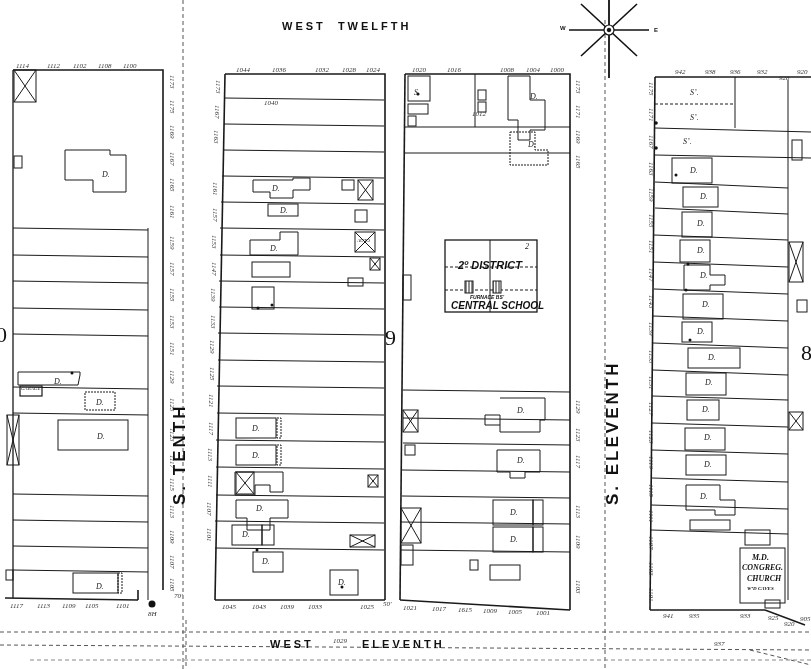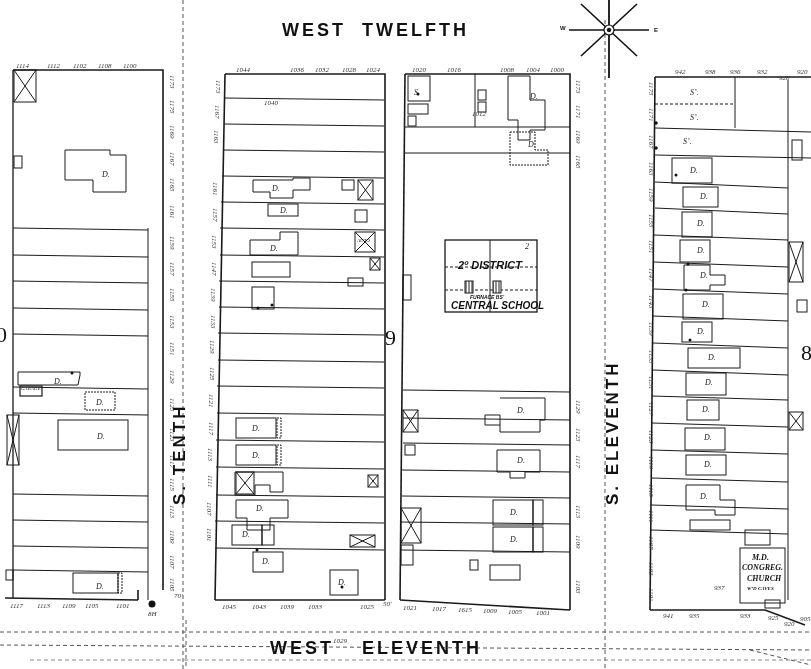--- a/index.html
+++ b/index.html
@@ -1,17 +1,17 @@
 <!DOCTYPE html>
 <html><head>
 <meta charset="utf-8">
 <style>
   html,body{margin:0;padding:0;background:#fff;}
   body{width:811px;height:669px;position:relative;overflow:hidden;font-family:"Liberation Sans",sans-serif;color:#111;}
-  .street-h{position:absolute;font-family:"Liberation Sans",sans-serif;font-weight:bold;font-size:18px;letter-spacing:3px;color:#111;}
+  .street-h{position:absolute;font-family:"Liberation Sans",sans-serif;font-weight:bold;font-size:11px;letter-spacing:3px;color:#111;}
   .street-v{position:absolute;font-family:"Liberation Sans",sans-serif;font-weight:bold;font-size:17px;letter-spacing:3px;color:#111;transform:rotate(-90deg);transform-origin:left top;white-space:nowrap;}
   .blockno{position:absolute;font-family:"Liberation Serif",serif;font-size:22px;color:#111;}
   .addr{position:absolute;font-family:"Liberation Serif",serif;font-style:italic;font-size:7px;color:#333;white-space:nowrap;}
   .addr-v{position:absolute;font-family:"Liberation Serif",serif;font-style:italic;font-size:7px;color:#333;white-space:nowrap;transform:rotate(90deg);transform-origin:left top;}
   .bldg-label{position:absolute;font-family:"Liberation Serif",serif;font-style:italic;font-size:8px;color:#222;}
   .school-text{position:absolute;font-family:"Liberation Sans",sans-serif;font-style:italic;font-weight:bold;color:#111;white-space:nowrap;}
   .church-text{position:absolute;font-family:"Liberation Serif",serif;font-style:italic;font-weight:bold;font-size:8px;color:#111;white-space:nowrap;}
   .compass-label{position:absolute;font-family:"Liberation Sans",sans-serif;font-size:6px;font-weight:bold;}
   svg{position:absolute;left:0;top:0;}
 </style>
@@ -317,21 +317,21 @@
 
 <div class="bldg-label" style="left:102px;top:170px;">D.</div>
 <div class="bldg-label" style="left:21px;top:386px;font-size:5px;">GARAGE</div>
 <div class="bldg-label" style="left:54px;top:377px;">D.</div>
 <div class="bldg-label" style="left:96px;top:398px;">D.</div>
 <div class="bldg-label" style="left:97px;top:432px;">D.</div>
 <div class="bldg-label" style="left:96px;top:582px;">D.</div>
 
 <div class="addr" style="left:236px;top:66px;">1044</div>
 <div class="addr" style="left:264px;top:66px;margin-top:33px;">1040</div>
-<div class="addr" style="left:290px;top:66px;">1036</div>
+<div class="addr" style="left:272px;top:66px;">1036</div>
 <div class="addr" style="left:315px;top:66px;">1032</div>
 <div class="addr" style="left:342px;top:66px;">1028</div>
 <div class="addr" style="left:366px;top:66px;">1024</div>
 <div class="addr" style="left:222px;top:603px;">1045</div>
 <div class="addr" style="left:252px;top:603px;">1043</div>
 <div class="addr" style="left:280px;top:603px;">1039</div>
 <div class="addr" style="left:308px;top:603px;">1033</div>
 <div class="addr" style="left:333px;top:637px;">1029</div>
 <div class="addr" style="left:360px;top:603px;">1025</div>
 <div class="addr-v" style="left:222px;top:80px;">1173</div>
@@ -400,21 +400,21 @@
 <div class="bldg-label" style="left:525px;top:242px;">2</div>
 
 <div class="addr" style="left:675px;top:68px;">942</div>
 <div class="addr" style="left:705px;top:68px;">938</div>
 <div class="addr" style="left:730px;top:68px;">936</div>
 <div class="addr" style="left:757px;top:68px;">932</div>
 <div class="addr" style="left:779px;top:74px;">928</div>
 <div class="addr" style="left:797px;top:68px;">920</div>
 <div class="addr" style="left:663px;top:612px;">941</div>
 <div class="addr" style="left:689px;top:612px;">935</div>
-<div class="addr" style="left:714px;top:584px;text-align:right;">937</div>
+<div class="addr" style="left:714px;top:640px;text-align:right;">937</div>
 <div class="addr" style="left:740px;top:612px;">933</div>
 <div class="addr" style="left:768px;top:614px;">925</div>
 <div class="addr" style="left:784px;top:620px;">920</div>
 <div class="addr" style="left:800px;top:615px;">905</div>
 
 <div class="addr-v" style="left:655px;top:82px;">1175</div>
 <div class="addr-v" style="left:655px;top:108px;">1171</div>
 <div class="addr-v" style="left:655px;top:135px;">1167</div>
 <div class="addr-v" style="left:655px;top:162px;">1163</div>
 <div class="addr-v" style="left:655px;top:188px;">1159</div>

